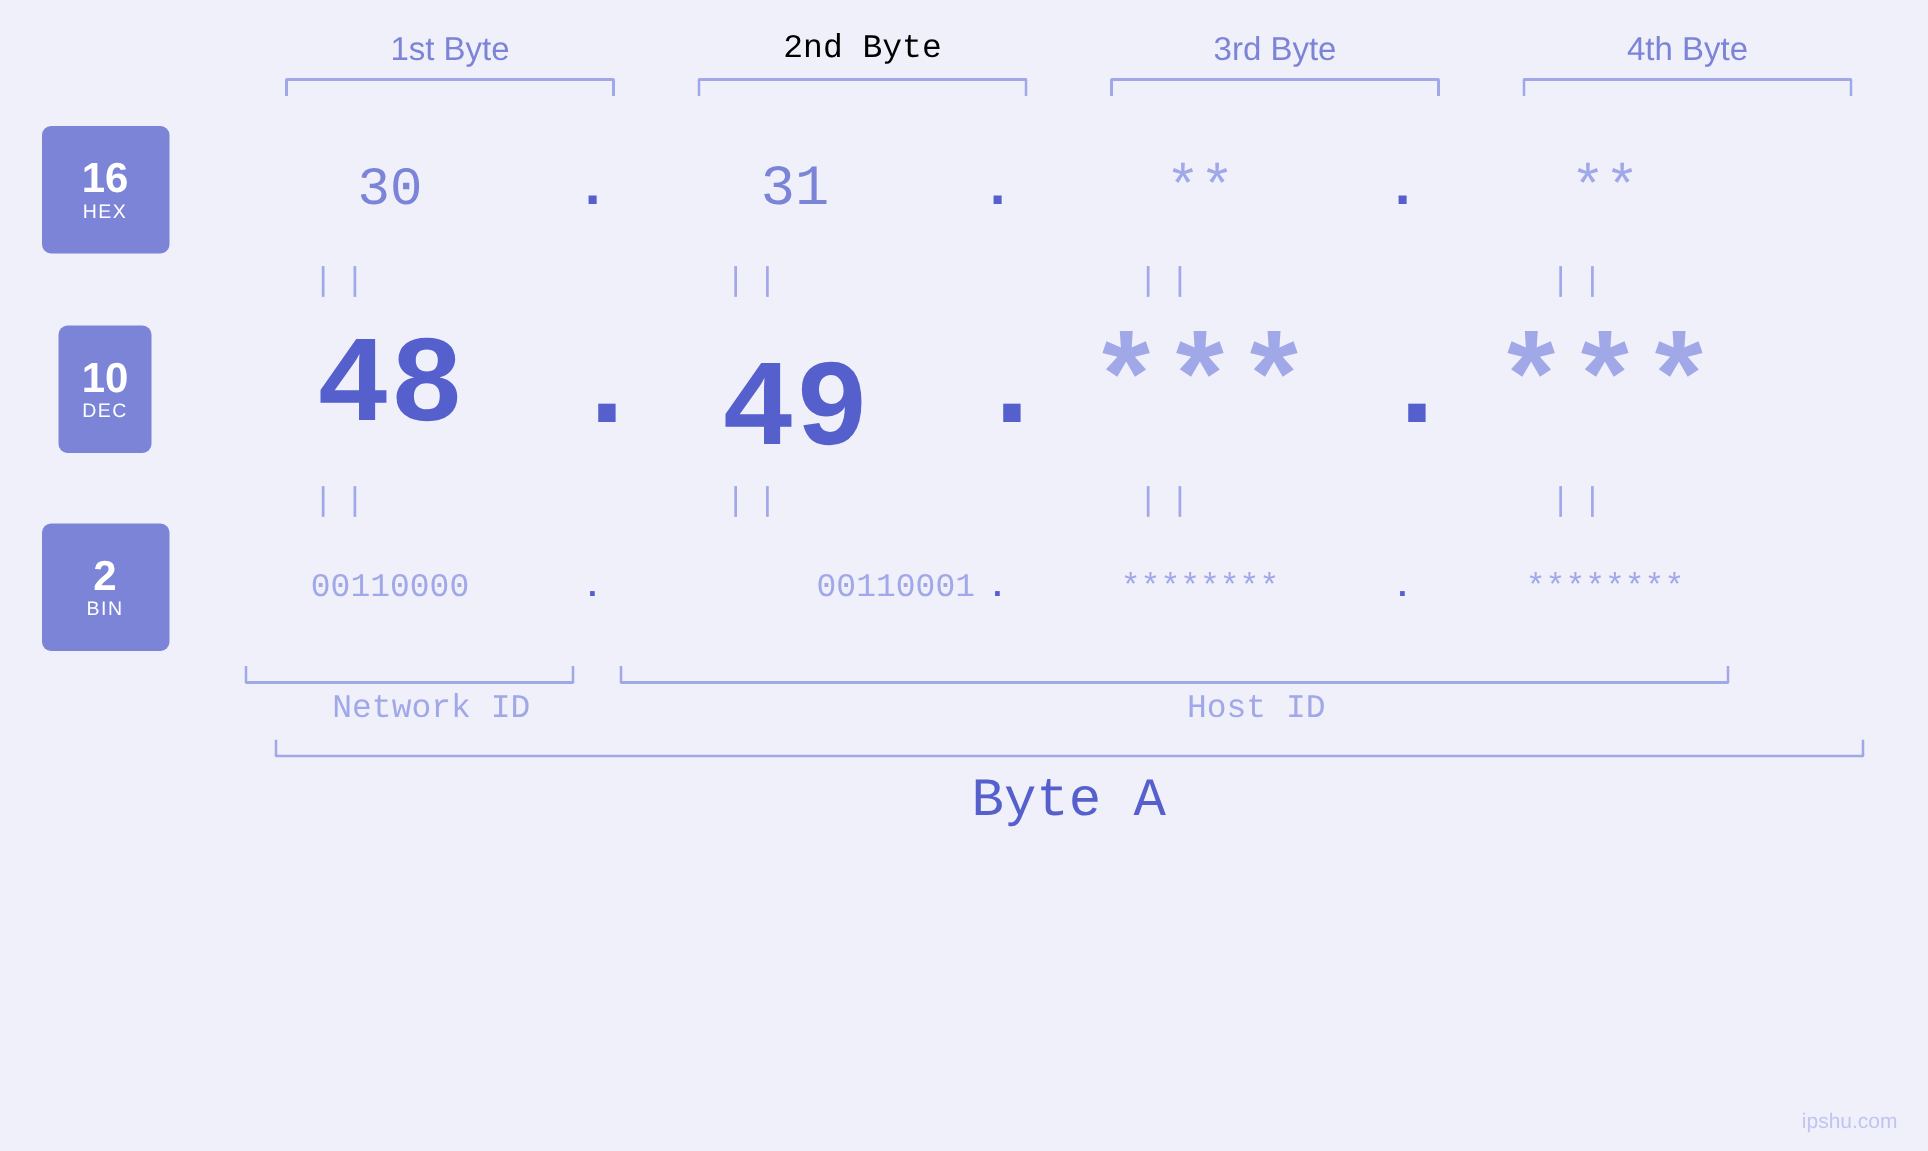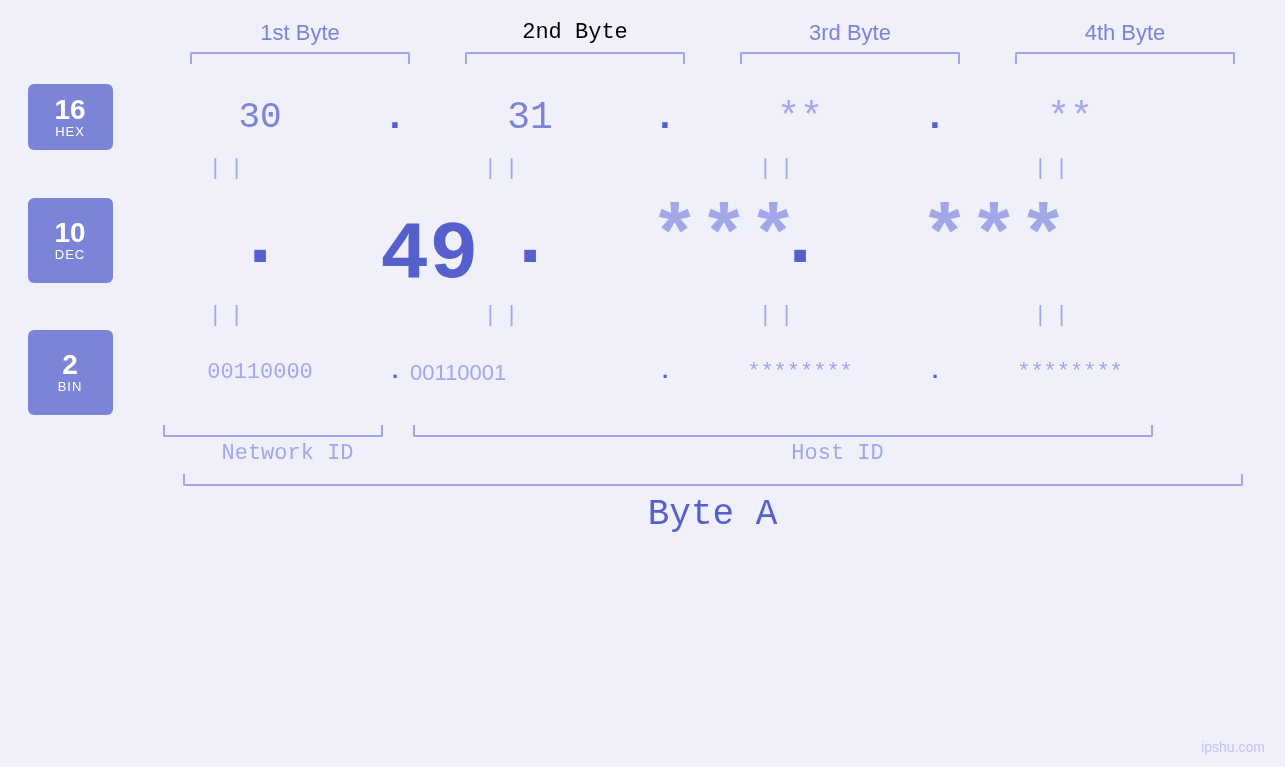--- a/index.html
+++ b/index.html
@@ -37,21 +37,21 @@
 
   <div style="display:flex; width:1100px; margin-left:140px; justify-content:space-around; margin-bottom:20px;">
     <div style="width:220px; height:12px; border:2px solid #a0a8e8; border-bottom:none; border-radius:2px 2px 0 0;"></div>
     <div style="width:220px; height:12px; border:2px solid #a0a8e8; border-bottom:none; border-radius:2px 2px 0 0;"></div>
     <div style="width:220px; height:12px; border:2px solid #a0a8e8; border-bottom:none; border-radius:2px 2px 0 0;"></div>
     <div style="width:220px; height:12px; border:2px solid #a0a8e8; border-bottom:none; border-radius:2px 2px 0 0;"></div>
   </div>
 
   <div style="display:grid; grid-template-columns:140px 1fr; width:1285px; align-items:center; margin-bottom:4px;">
     <div style="display:flex; align-items:center; justify-content:center;">
-      <div style="width:85px; height:66px; background:#7b84d6; border-radius:6px; display:flex; flex-direction:column; align-items:center; justify-content:center;">
+      <div style="width:85px; height:85px; background:#7b84d6; border-radius:6px; display:flex; flex-direction:column; align-items:center; justify-content:center;">
         <span style="color:white; font-size:28px; font-weight:bold; line-height:1; font-family:Arial,sans-serif;">16</span>
         <span style="color:white; font-size:13px; font-family:Arial,sans-serif; letter-spacing:1px;">HEX</span>
       </div>
     </div>
     <div style="display:grid; grid-template-columns:240px 30px 240px 30px 240px 30px 240px; align-items:center; padding-right:10px;">
       <div style="text-align:center; color:#7b84d6; font-size:36px; font-family:'Courier New',monospace;">30</div>
       <div style="text-align:center; color:#5560cc; font-size:38px; font-weight:bold; font-family:'Courier New',monospace;">.</div>
       <div style="text-align:center; color:#7b84d6; font-size:38px; font-family:'Courier New',monospace;">31</div>
       <div style="text-align:center; color:#5560cc; font-size:38px; font-weight:bold; font-family:'Courier New',monospace;">.</div>
       <div style="text-align:center; color:#a0a8e8; font-size:38px; font-family:'Courier New',monospace;">**</div>
@@ -62,26 +62,27 @@
 
   <div style="display:flex; width:1100px; margin-left:140px; justify-content:space-around; margin:2px 0;">
     <div style="width:240px; text-align:center; color:#a0a8e8; font-size:22px; letter-spacing:8px;">||</div>
     <div style="width:240px; text-align:center; color:#a0a8e8; font-size:22px; letter-spacing:8px;">||</div>
     <div style="width:240px; text-align:center; color:#a0a8e8; font-size:22px; letter-spacing:8px;">||</div>
     <div style="width:240px; text-align:center; color:#a0a8e8; font-size:22px; letter-spacing:8px;">||</div>
   </div>
 
   <div style="display:grid; grid-template-columns:140px 1fr; width:1285px; align-items:center; margin-bottom:4px;">
     <div style="display:flex; align-items:center; justify-content:center;">
-      <div style="width:85px; height:85px; background:#7b84d6; border-radius:6px; display:flex; flex-direction:column; align-items:center; justify-content:center;">
+      <div style="width:62px; height:85px; background:#7b84d6; border-radius:6px; display:flex; flex-direction:column; align-items:center; justify-content:center;">
         <span style="color:white; font-size:28px; font-weight:bold; line-height:1; font-family:Arial,sans-serif;">10</span>
         <span style="color:white; font-size:13px; font-family:Arial,sans-serif; letter-spacing:1px;">DEC</span>
       </div>
     </div>
     <div style="display:grid; grid-template-columns:240px 30px 240px 30px 240px 30px 240px; align-items:center; padding-right:10px;">
+      <div style="text-align:center; color:#5560cc; font-size:82px; font-weight:bold; font-family:'Courier New',monospace; line-height:1;">48</div>
       <div style="text-align:center; color:#5560cc; font-size:82px; font-weight:bold; font-family:'Courier New',monospace;">.</div>
       <div style="text-align:center; color:#5560cc; font-size:82px; font-weight:bold; font-family:'Courier New',monospace; line-height:1;margin-top:32px;">49</div>
       <div style="text-align:center; color:#5560cc; font-size:82px; font-weight:bold; font-family:'Courier New',monospace;">.</div>
       <div style="text-align:center; color:#a0a8e8; font-size:82px; font-weight:bold; font-family:'Courier New',monospace; line-height:1;">***</div>
       <div style="text-align:center; color:#5560cc; font-size:82px; font-weight:bold; font-family:'Courier New',monospace;">.</div>
       <div style="text-align:center; color:#a0a8e8; font-size:82px; font-weight:bold; font-family:'Courier New',monospace; line-height:1;">***</div>
     </div>
   </div>
 
   <div style="display:flex; width:1100px; margin-left:140px; justify-content:space-around; margin:2px 0;">
@@ -94,21 +95,21 @@
   <div style="display:grid; grid-template-columns:140px 1fr; width:1285px; align-items:center; margin-bottom:8px;">
     <div style="display:flex; align-items:center; justify-content:center;">
       <div style="width:85px; height:85px; background:#7b84d6; border-radius:6px; display:flex; flex-direction:column; align-items:center; justify-content:center;">
         <span style="color:white; font-size:28px; font-weight:bold; line-height:1; font-family:Arial,sans-serif;">2</span>
         <span style="color:white; font-size:13px; font-family:Arial,sans-serif; letter-spacing:1px;">BIN</span>
       </div>
     </div>
     <div style="display:grid; grid-template-columns:240px 30px 240px 30px 240px 30px 240px; align-items:center; padding-right:10px;">
       <div style="text-align:center; color:#a0a8e8; font-size:22px; font-family:'Courier New',monospace;">00110000</div>
       <div style="text-align:center; color:#5560cc; font-size:22px; font-weight:bold; font-family:'Courier New',monospace;">.</div>
-      <div style="text-align:left; color:#a0a8e8; font-size:22px; font-family:Liberation Sans, sans-serif;">00110001</div>
+      <div style="text-align:right; color:#a0a8e8; font-size:22px; font-family:Liberation Mono, monospace;">00110001</div>
       <div style="text-align:center; color:#5560cc; font-size:22px; font-weight:bold; font-family:'Courier New',monospace;">.</div>
       <div style="text-align:center; color:#a0a8e8; font-size:22px; font-family:'Courier New',monospace;">********</div>
       <div style="text-align:center; color:#5560cc; font-size:22px; font-weight:bold; font-family:'Courier New',monospace;">.</div>
       <div style="text-align:center; color:#a0a8e8; font-size:22px; font-family:'Courier New',monospace;">********</div>
     </div>
   </div>
 
   <div style="display:flex; width:1100px; margin-left:140px; align-items:flex-start; margin-top:2px;">
 
     <div style="width:220px; height:12px; border:2px solid #a0a8e8; border-top:none; border-radius:0 0 2px 2px; flex-shrink:0;"></div>

